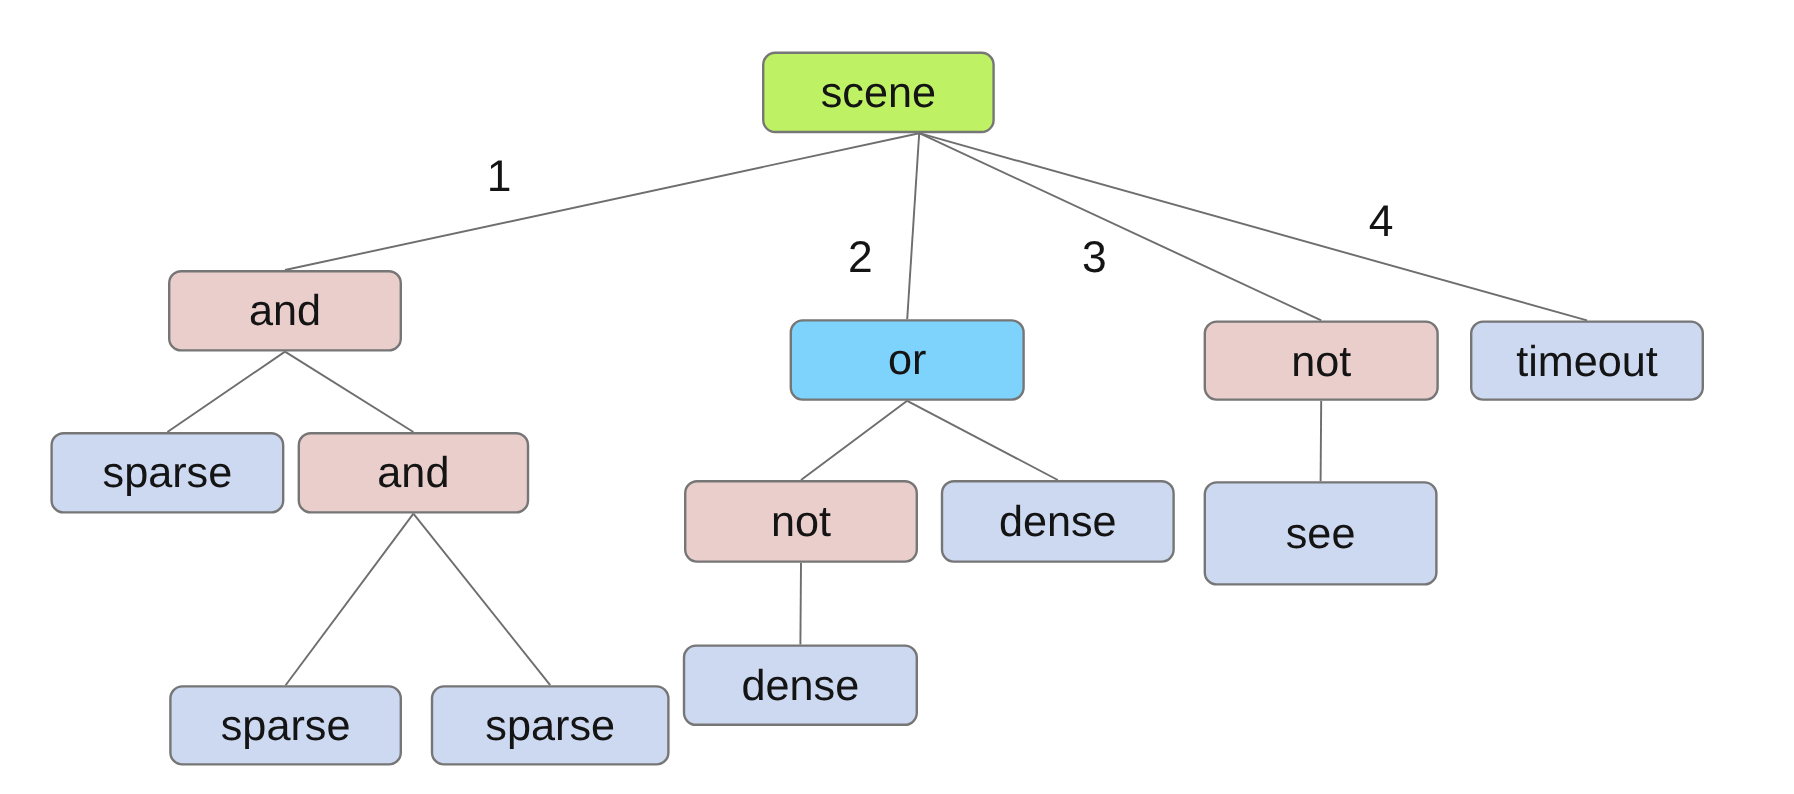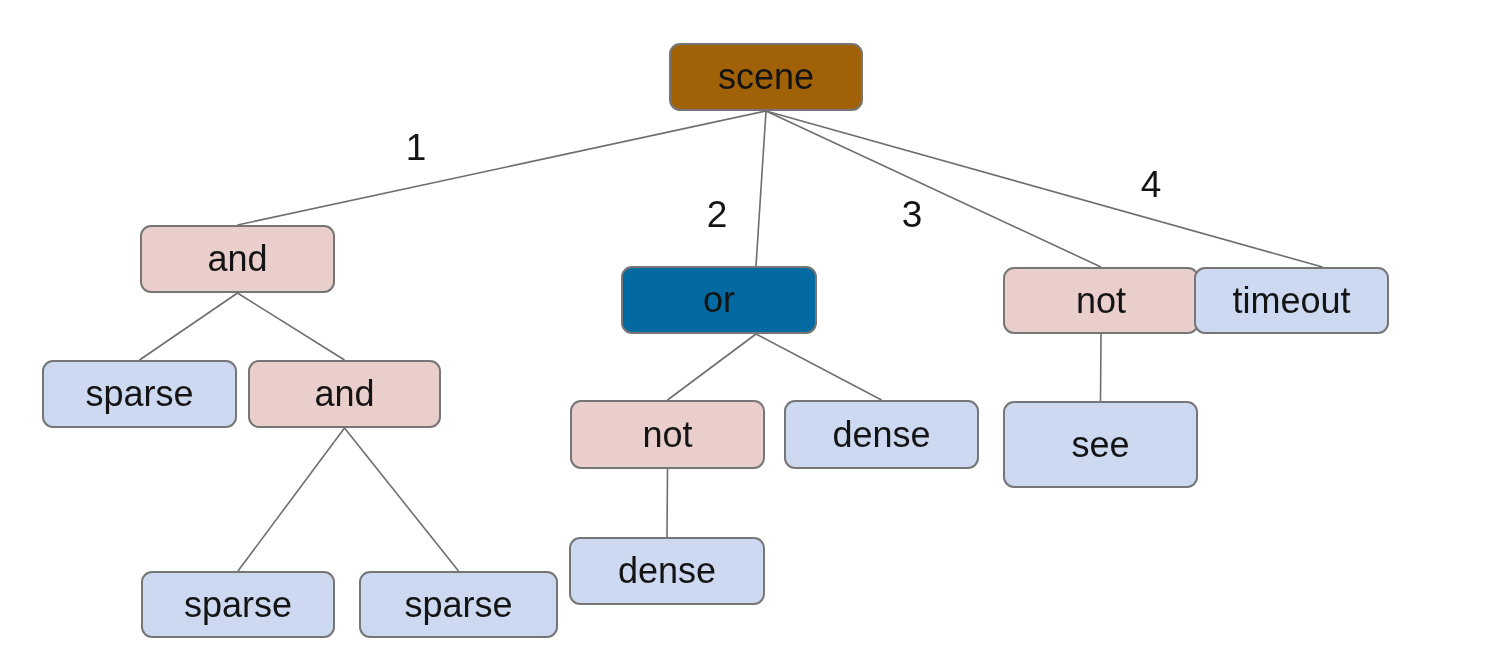--- a/index.html
+++ b/index.html
@@ -61,33 +61,33 @@
       <line x1="667.5" y1="469" x2="667" y2="537" stroke="#6e6e6e" stroke-width="1.6"></line>
       <line x1="1101" y1="334" x2="1100.5" y2="401" stroke="#6e6e6e" stroke-width="1.6"></line>
     </svg>
   <div id="labels-layer">
       <div class="edge-label" style="left: 416px; top: 147px; color: rgb(20, 20, 20);">1</div>
       <div class="edge-label" style="left: 717px; top: 214px; color: rgb(20, 20, 20);">2</div>
       <div class="edge-label" style="left: 912px; top: 214px; color: rgb(20, 20, 20);">3</div>
       <div class="edge-label" style="left: 1151px; top: 184px; color: rgb(20, 20, 20);">4</div>
     </div>
   <div id="nodes-layer">
-      <div class="node" style="left: 669px; top: 43px; width: 194px; height: 68px; background: #a16207; border-color: rgb(118, 118, 118);">
+      <div class="node" style="left: 635px; top: 43px; width: 194px; height: 68px; background: #bef264; border-color: rgb(118, 118, 118);">
         <span style="color: rgb(20, 20, 20);">scene</span>
       </div>
       <div class="node" style="left: 140px; top: 225px; width: 195px; height: 68px; background: rgb(233, 206, 204); border-color: rgb(118, 118, 118);">
         <span style="color: rgb(20, 20, 20);">and</span>
       </div>
-      <div class="node" style="left: 621px; top: 266px; width: 196px; height: 68px; background: #0369a1; border-color: rgb(118, 118, 118);">
+      <div class="node" style="left: 658px; top: 266px; width: 196px; height: 68px; background: #7dd3fc; border-color: rgb(118, 118, 118);">
         <span style="color: rgb(20, 20, 20);">or</span>
       </div>
       <div class="node" style="left: 1003px; top: 267px; width: 196px; height: 67px; background: rgb(233, 206, 204); border-color: rgb(118, 118, 118);">
         <span style="color: rgb(20, 20, 20);">not</span>
       </div>
-      <div class="node" style="left: 1194px; top: 267px; width: 195px; height: 67px; background: rgb(205, 217, 241); border-color: rgb(118, 118, 118);">
+      <div class="node" style="left: 1225px; top: 267px; width: 195px; height: 67px; background: rgb(205, 217, 241); border-color: rgb(118, 118, 118);">
         <span style="color: rgb(20, 20, 20);">timeout</span>
       </div>
       <div class="node" style="left: 42px; top: 360px; width: 195px; height: 68px; background: rgb(205, 217, 241); border-color: rgb(118, 118, 118);">
         <span style="color: rgb(20, 20, 20);">sparse</span>
       </div>
       <div class="node" style="left: 248px; top: 360px; width: 193px; height: 68px; background: rgb(233, 206, 204); border-color: rgb(118, 118, 118);">
         <span style="color: rgb(20, 20, 20);">and</span>
       </div>
       <div class="node" style="left: 570px; top: 400px; width: 195px; height: 69px; background: rgb(233, 206, 204); border-color: rgb(118, 118, 118);">
         <span style="color: rgb(20, 20, 20);">not</span>

